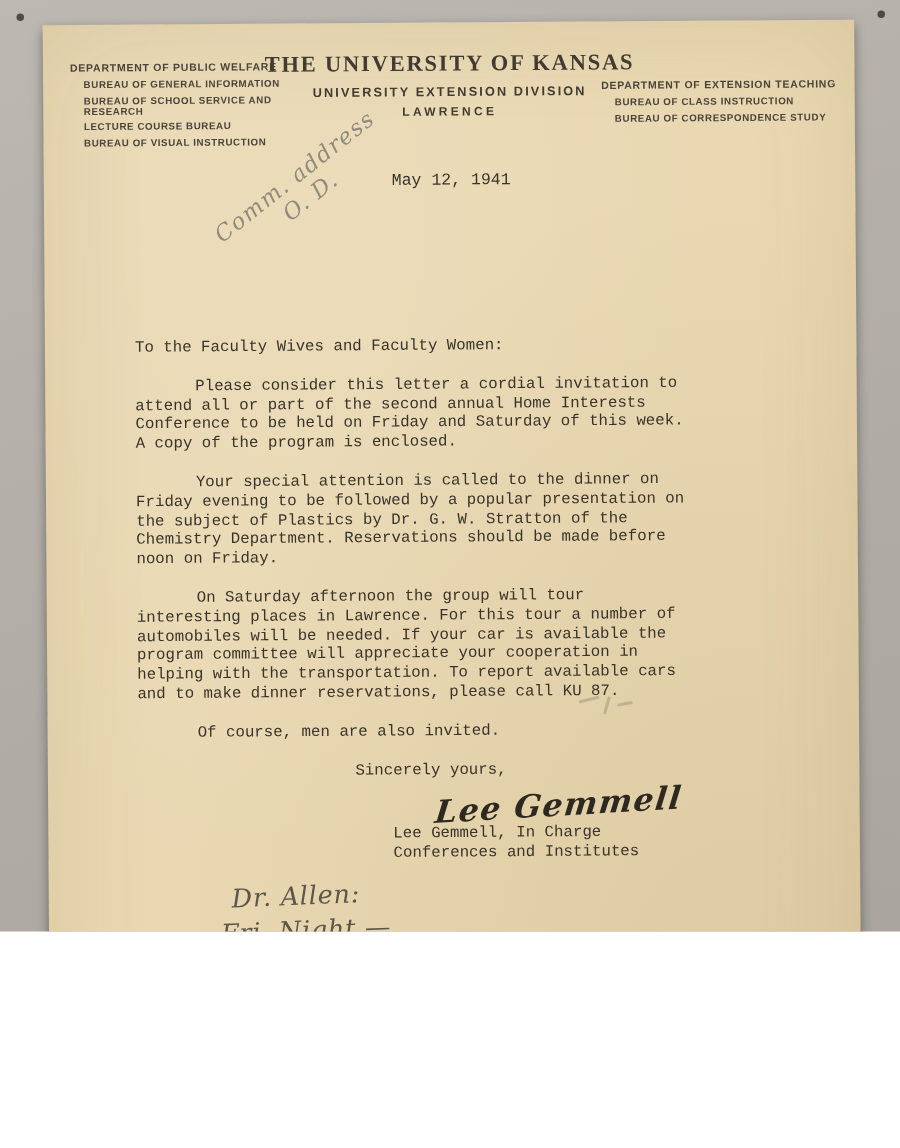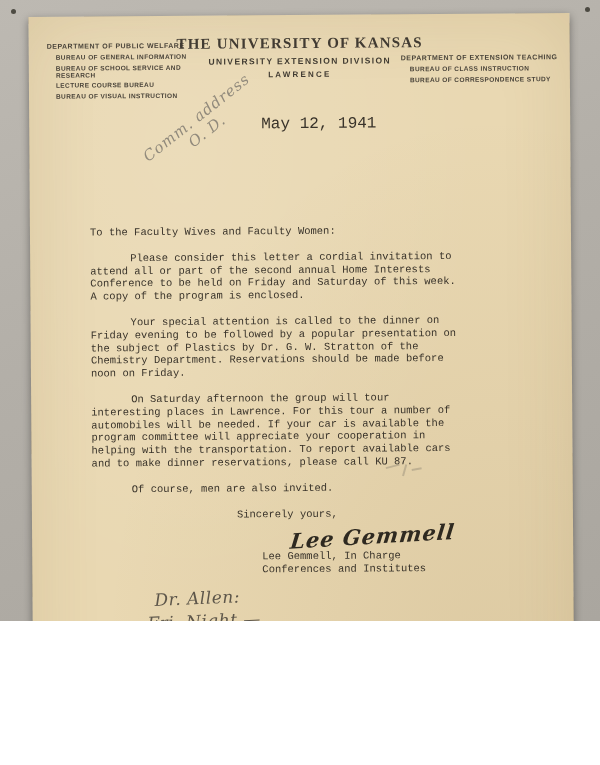--- a/index.html
+++ b/index.html
@@ -33,21 +33,21 @@
   .lh-right { position:absolute; left:372px; top:40px; width:160px; color:#4a443a; }
   .lh-title { font-size:7px; font-weight:bold; letter-spacing:.5px; margin-bottom:4px; }
   .lh-line  { font-size:6.5px; font-weight:bold; letter-spacing:.4px; margin:0 0 3.5px 9px; }
   .lh-center { position:absolute; left:140px; top:20px; width:262px; text-align:center; color:#413b32; }
   .uni-title { font-family:"Liberation Serif", serif; font-size:15px; letter-spacing:1.2px; font-weight:bold; }
   .uni-sub   { font-size:8.5px; font-weight:bold; letter-spacing:1.4px; margin-top:4px; }
   .uni-city  { font-size:8px; font-weight:bold; letter-spacing:2.2px; margin-top:4px; }
 
   
   .mono { font-family:"Liberation Mono", monospace; color:#39332a; }
-  .date-line { position:absolute; left:232px; top:100px; font-size:16px; }
+  .date-line { position:absolute; left:232px; top:100px; font-size:11px; }
 
   .letter-body { position:absolute; left:60px; top:210px; width:372px; font-size:10.5px; line-height:1.22; }
   .letter-body p { margin-bottom:13px; text-indent:40px; }
   .salutation { margin-bottom:13px; }
   .closing { margin:2px 0 4px 145px; text-indent:0 !important; }
 
   .sig-script {
     display:block; margin-left:198px;
     font-family:"DejaVu Serif", serif; font-style:italic; font-weight:bold;
     font-size:21px; color:#2e2920; letter-spacing:1px;

